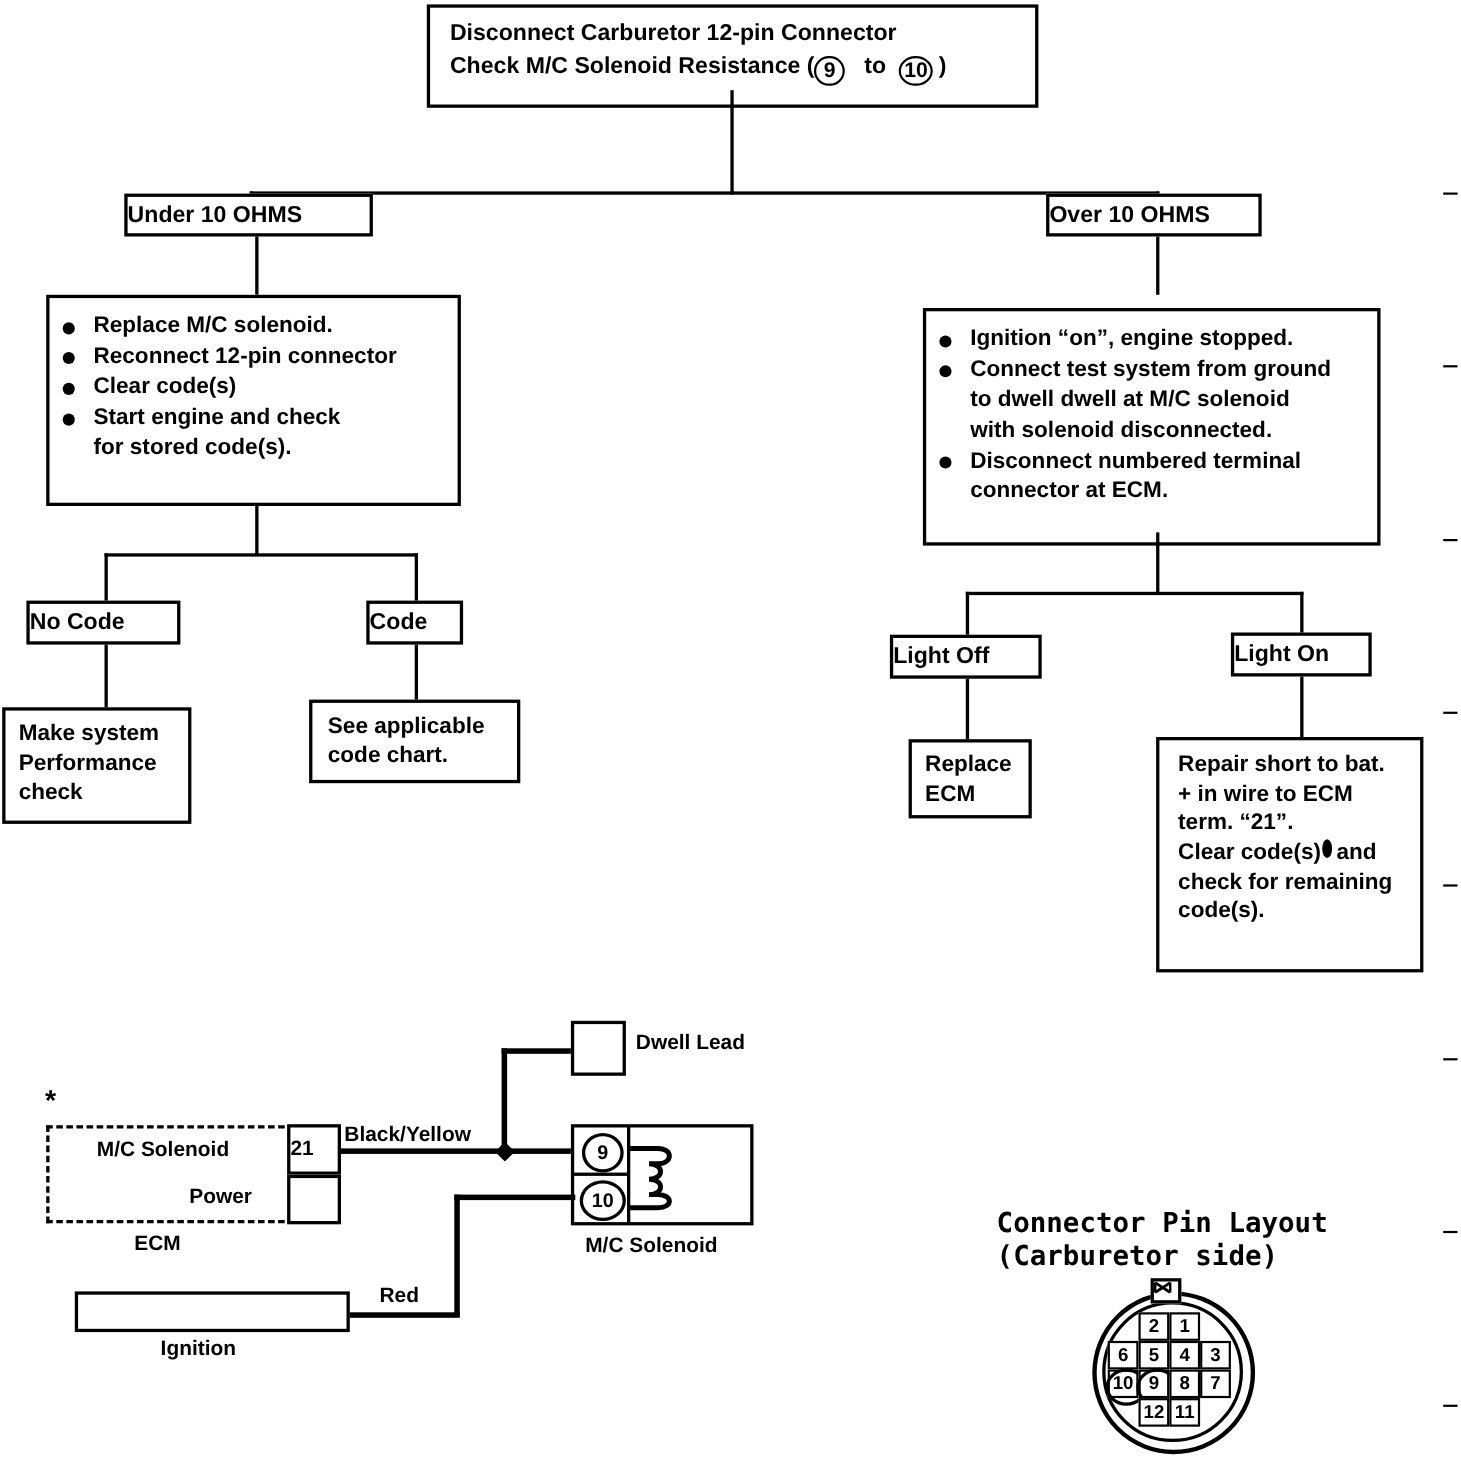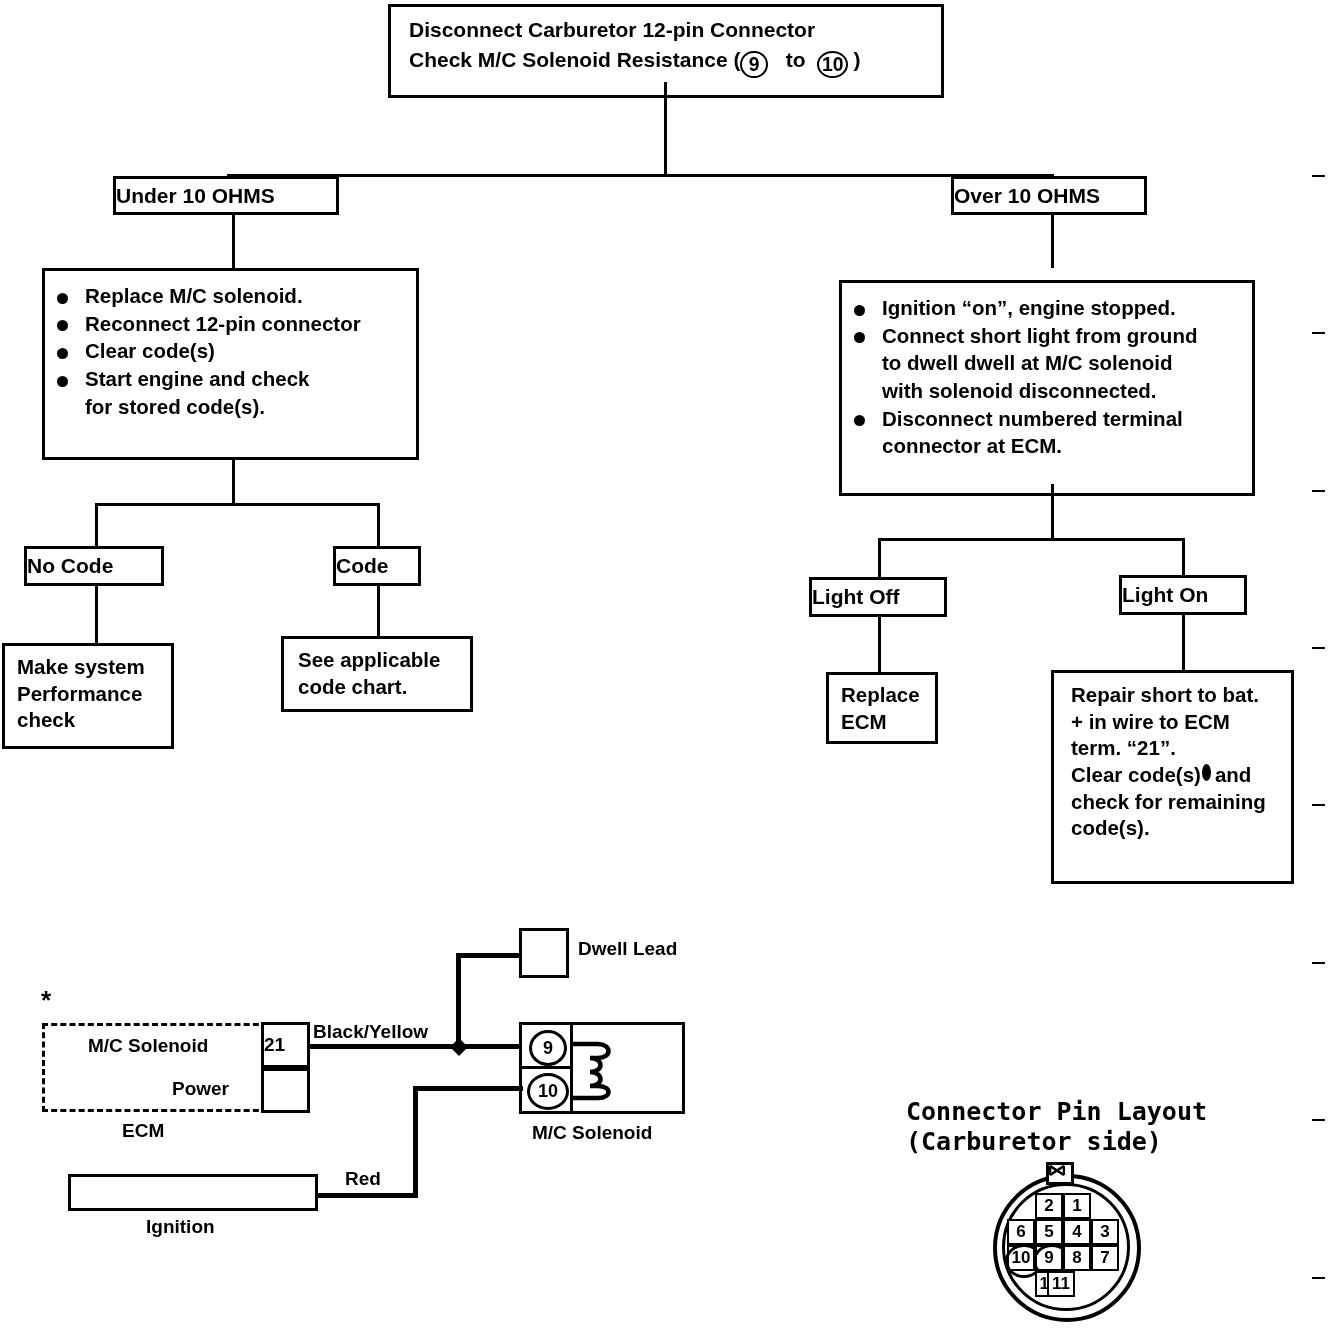--- a/index.html
+++ b/index.html
@@ -149,21 +149,21 @@
       <li>Reconnect 12-pin connector</li>
       <li>Clear code(s)</li>
       <li>Start engine and check</li>
       <li class="nobul">for stored code(s).</li>
     </ul>
   </div>
 
   <div class="box" style="left:839px; top:280px; width:416px; height:216px; padding:12px 0 0 0; font-size:20.5px;">
     <ul class="bl">
       <li>Ignition “on”, engine stopped.</li>
-      <li>Connect short light from ground</li>
+      <li>Connect test system from ground</li>
       <li class="nobul">to dwell dwell at M/C solenoid</li>
       <li class="nobul">with solenoid disconnected.</li>
       <li>Disconnect numbered terminal</li>
       <li class="nobul">connector at ECM.</li>
     </ul>
   </div>
 
   <div class="line vl" style="left:232px; top:460px; height:45px;"></div>
   <div class="line hl" style="left:95px; top:503px; width:285px;"></div>
   <div class="line vl" style="left:95px; top:503px; height:44px;"></div>
@@ -317,21 +317,21 @@
       <div class="pinring" style="left: 26px; top: 51px; width: 32px; height: 28px;"></div>
       <div class="pincell" style="left: 56px; top: 52px; width: 28px; height: 26px;">
         <span>8</span>
       </div>
       <div class="pincell" style="left: 84px; top: 52px; width: 28px; height: 26px;">
         <span>7</span>
       </div>
       <div class="pincell" style="left: 28px; top: 78px; width: 28px; height: 26px;">
         <span>12</span>
       </div>
-      <div class="pincell" style="left: 40px; top: 78px; width: 28px; height: 26px;">
+      <div class="pincell" style="left: 56px; top: 78px; width: 28px; height: 26px;">
         <span>11</span>
       </div>
     </div>
 
   <div class="tick" style="left:1312px; top:175px;"></div>
   <div class="tick" style="left:1312px; top:332px;"></div>
   <div class="tick" style="left:1312px; top:490px;"></div>
   <div class="tick" style="left:1312px; top:647px;"></div>
   <div class="tick" style="left:1312px; top:804px;"></div>
   <div class="tick" style="left:1312px; top:962px;"></div>

